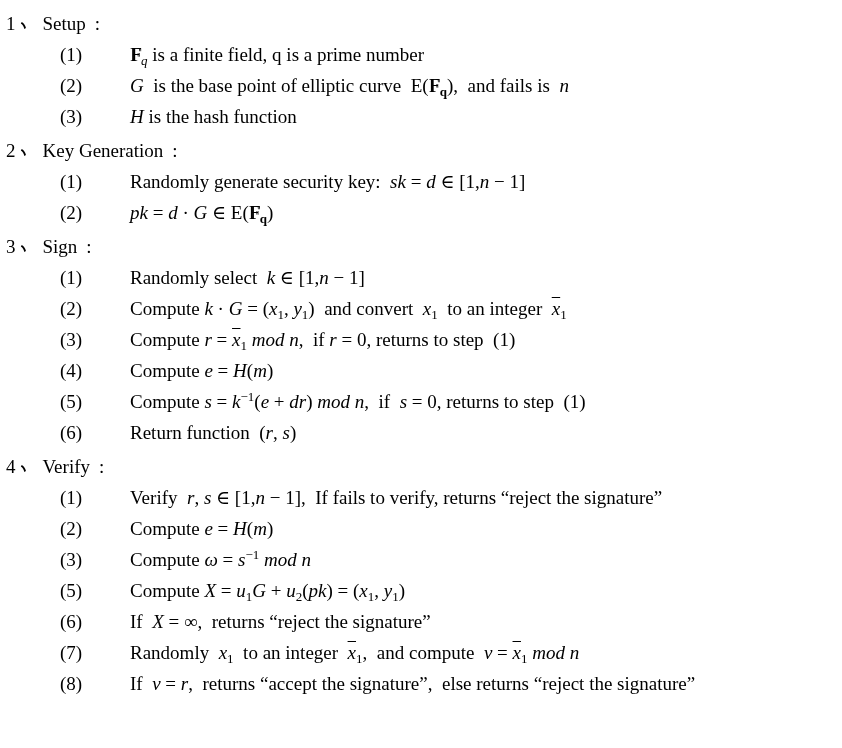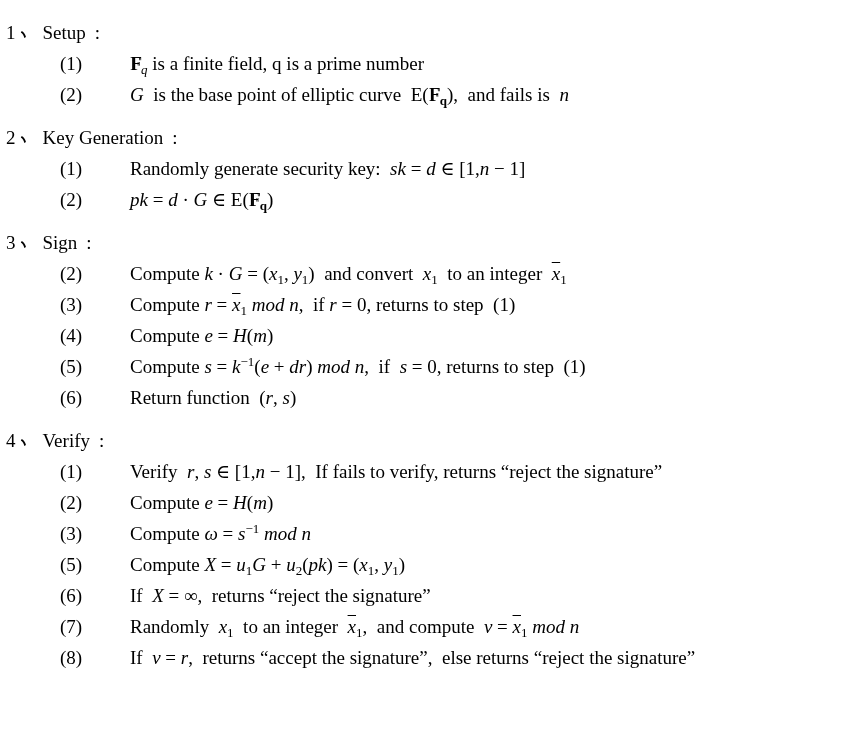--- a/index.html
+++ b/index.html
@@ -13,21 +13,21 @@
     width: 842px; height: 748px;
     padding-top: 5px;
     font-family: "Liberation Serif", "DejaVu Serif", serif;
     font-size: 19px;
     color: #000000;
   }
   .sec-head {
     line-height: 31px;
     padding-left: 6px;
     white-space: pre;
-    margin-top: 12px;
+    margin-top: 3px;
   }
   .sec-num { display: inline-block; }
   .cjk-comma {
     display: inline-block;
     width: 11px; height: 11px;
     margin: 0 0 -1px 3px;
   }
   .sec-title { margin-left: 13px; }
   .sec-colon { margin-left: 9px; }
   .item {
@@ -55,28 +55,30 @@
 </style>
 </head>
 <body>
 
 <div class="doc" id="doc">
     <div class="sec-head"><span class="sec-num">1</span><svg viewBox="0 0 12 12" class="cjk-comma">
         <path d="M3 2.3 C5.4 3.7 6.8 5.8 7.6 8.8 L5.8 9.7 C5.2 7 4.1 5.1 2 3.7 Z" fill="#000"></path>
       </svg><span class="sec-title">Setup</span><span class="sec-colon">:</span></div>
     <div class="item"><span class="marker">(1)</span><span class="text"><span class="ds">F</span><sub class="it">q</sub><span> is a finite field, q is a prime number</span></span></div>
     <div class="item"><span class="marker">(2)</span><span class="text"><span class="it">G</span><span>  is the base point of elliptic curve  E(</span><span class="ds">F</span><sub class="bd">q</sub><span>),  and fails is  </span><span class="it">n</span></span></div>
+    <div class="item"><span class="marker">(3)</span><span class="text"><span class="it">H</span><span> is the hash function</span></span></div>
     <div class="sec-head"><span class="sec-num">2</span><svg viewBox="0 0 12 12" class="cjk-comma">
         <path d="M3 2.3 C5.4 3.7 6.8 5.8 7.6 8.8 L5.8 9.7 C5.2 7 4.1 5.1 2 3.7 Z" fill="#000"></path>
       </svg><span class="sec-title">Key Generation</span><span class="sec-colon">:</span></div>
     <div class="item"><span class="marker">(1)</span><span class="text"><span>Randomly generate security key:  </span><span class="it">sk</span><span> = </span><span class="it">d</span><span> ∈ [1,</span><span class="it">n</span><span> − 1]</span></span></div>
     <div class="item"><span class="marker">(2)</span><span class="text"><span class="it">pk</span><span> = </span><span class="it">d</span><span> · </span><span class="it">G</span><span> ∈ E(</span><span class="ds">F</span><sub class="bd">q</sub><span>)</span></span></div>
     <div class="sec-head"><span class="sec-num">3</span><svg viewBox="0 0 12 12" class="cjk-comma">
         <path d="M3 2.3 C5.4 3.7 6.8 5.8 7.6 8.8 L5.8 9.7 C5.2 7 4.1 5.1 2 3.7 Z" fill="#000"></path>
       </svg><span class="sec-title">Sign</span><span class="sec-colon">:</span></div>
+    <div class="item"><span class="marker">(1)</span><span class="text"><span>Randomly select  </span><span class="it">k</span><span> ∈ [1,</span><span class="it">n</span><span> − 1]</span></span></div>
     <div class="item"><span class="marker">(2)</span><span class="text"><span>Compute </span><span class="it">k</span><span> · </span><span class="it">G</span><span> = (</span><span class="it">x</span><sub>1</sub><span>, </span><span class="it">y</span><sub>1</sub><span>)  and convert  </span><span class="it">x</span><sub>1</sub><span>  to an integer  </span><span class="it bar">x</span><sub>1</sub></span></div>
     <div class="item"><span class="marker">(3)</span><span class="text"><span>Compute </span><span class="it">r</span><span> = </span><span class="it bar">x</span><sub>1</sub><span> </span><span class="it">mod n</span><span>,  if </span><span class="it">r</span><span> = 0, returns to step  (1)</span></span></div>
     <div class="item"><span class="marker">(4)</span><span class="text"><span>Compute </span><span class="it">e</span><span> = </span><span class="it">H</span><span>(</span><span class="it">m</span><span>)</span></span></div>
     <div class="item"><span class="marker">(5)</span><span class="text"><span>Compute </span><span class="it">s</span><span> = </span><span class="it">k</span><sup>−1</sup><span>(</span><span class="it">e</span><span> + </span><span class="it">dr</span><span>) </span><span class="it">mod n</span><span>,  if  </span><span class="it">s</span><span> = 0, returns to step  (1)</span></span></div>
     <div class="item"><span class="marker">(6)</span><span class="text"><span>Return function  (</span><span class="it">r</span><span>, </span><span class="it">s</span><span>)</span></span></div>
     <div class="sec-head"><span class="sec-num">4</span><svg viewBox="0 0 12 12" class="cjk-comma">
         <path d="M3 2.3 C5.4 3.7 6.8 5.8 7.6 8.8 L5.8 9.7 C5.2 7 4.1 5.1 2 3.7 Z" fill="#000"></path>
       </svg><span class="sec-title">Verify</span><span class="sec-colon">:</span></div>
     <div class="item"><span class="marker">(1)</span><span class="text"><span>Verify  </span><span class="it">r</span><span>, </span><span class="it">s</span><span> ∈ [1,</span><span class="it">n</span><span> − 1],  If fails to verify, returns “reject the signature”</span></span></div>
     <div class="item"><span class="marker">(2)</span><span class="text"><span>Compute </span><span class="it">e</span><span> = </span><span class="it">H</span><span>(</span><span class="it">m</span><span>)</span></span></div>

